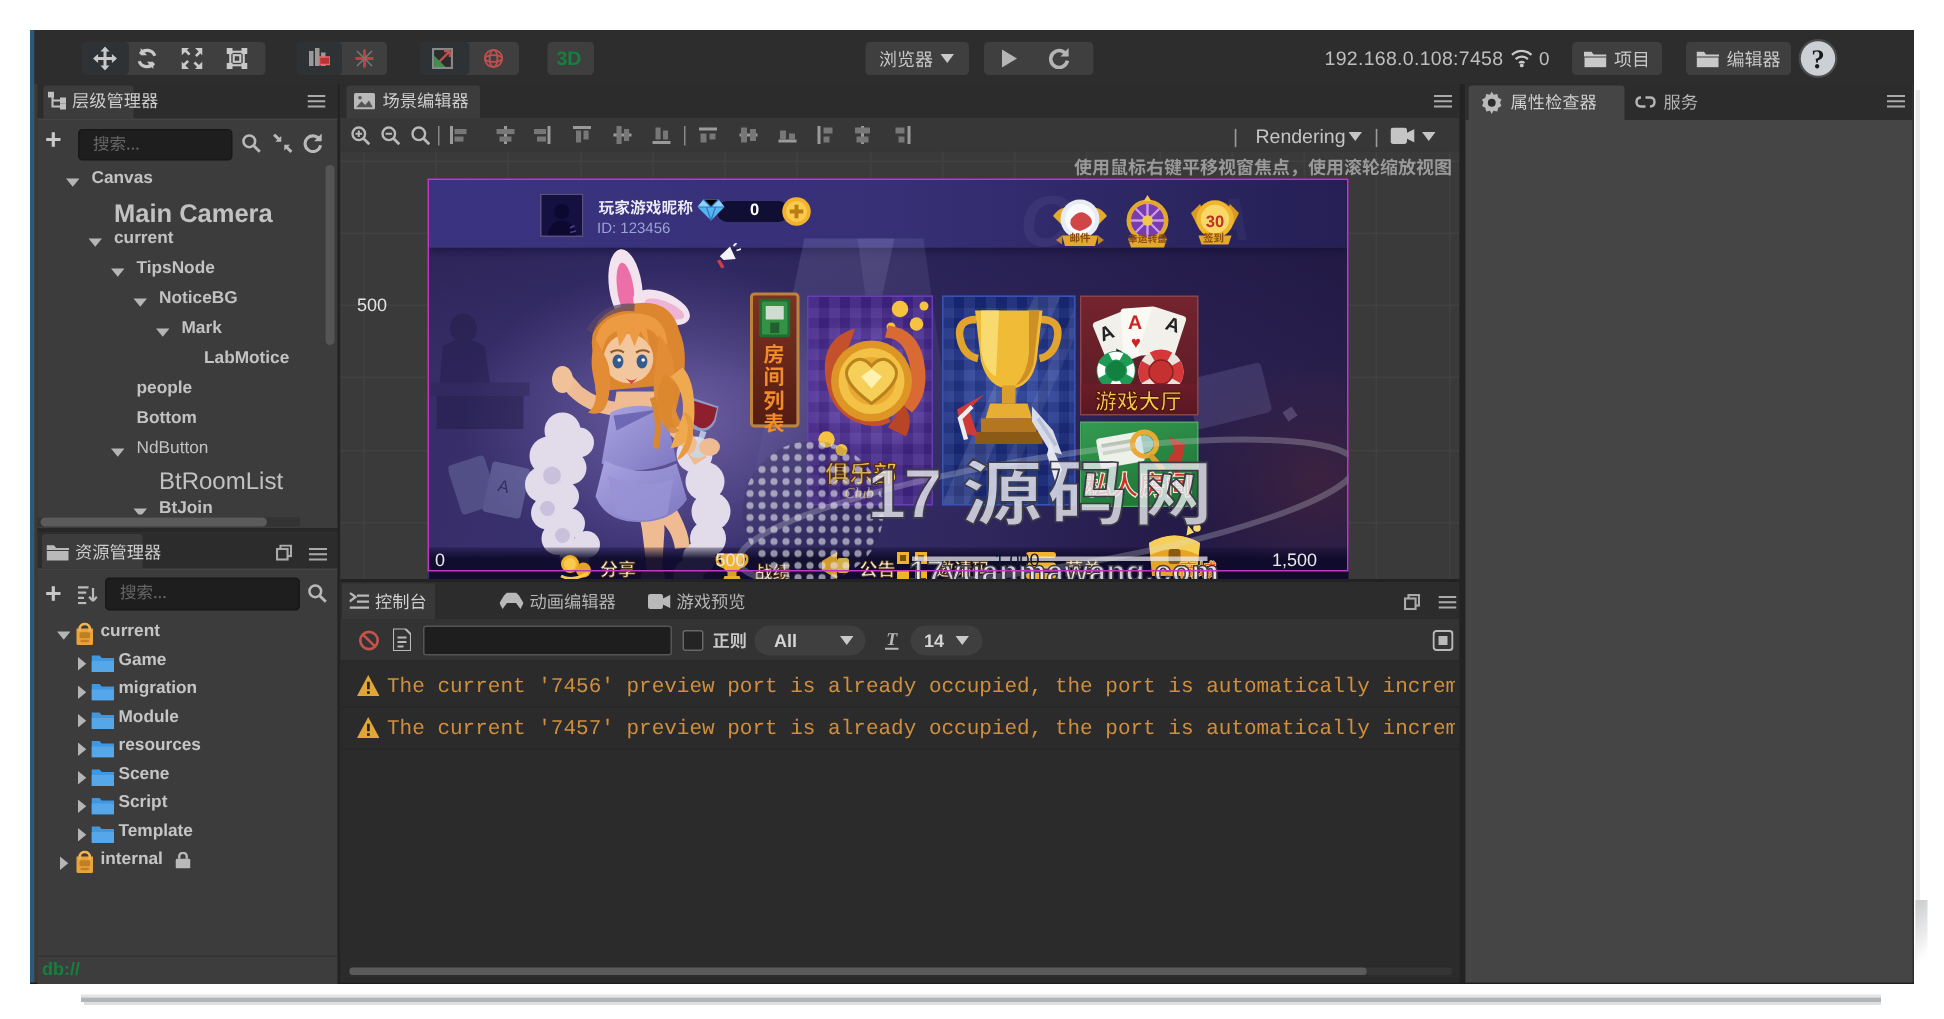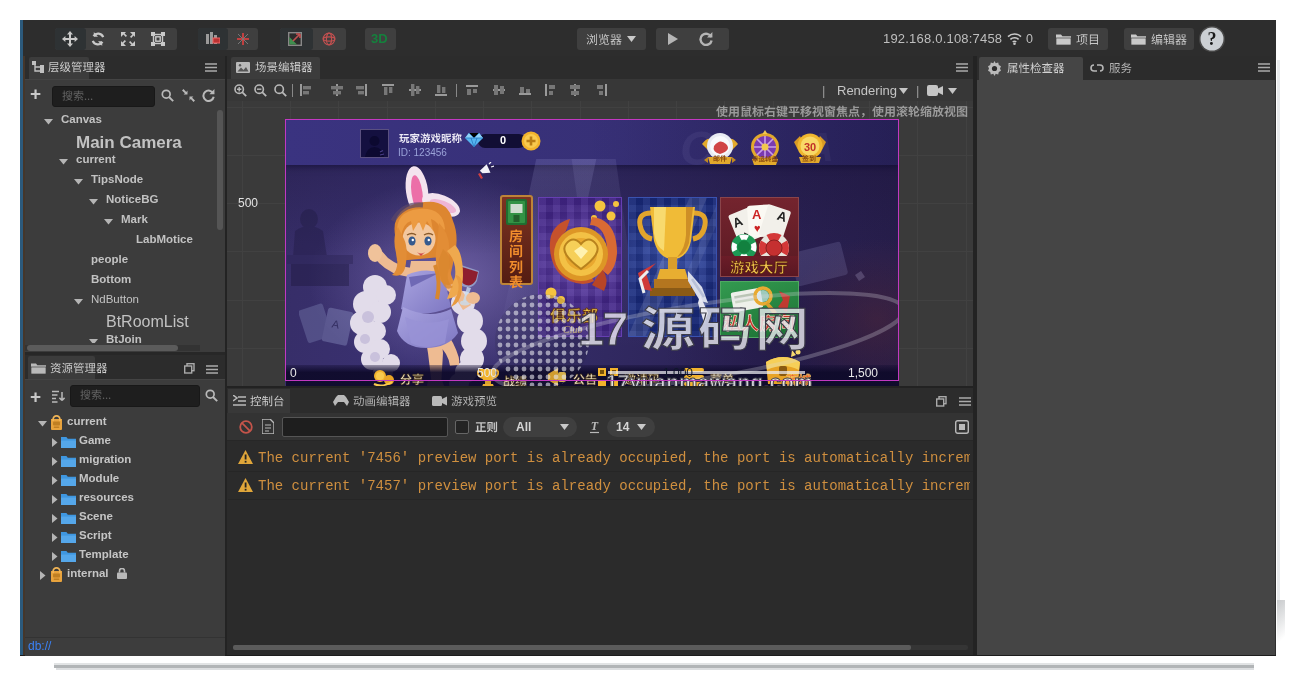--- a/index.html
+++ b/index.html
@@ -319,21 +319,21 @@
 <path d="M7.5 0a4.3 4.3 0 0 1 4.3 4.3V6H10V4.3a2.5 2.5 0 0 0-5 0V6H3.2V4.3A4.3 4.3 0 0 1 7.5 0z" fill="#f0b456"></path>
 <rect x="4" y="6.5" width="7" height="4" rx="1" fill="#c07f22"></rect>
     <rect x="4.6" y="11.5" width="5.8" height="1.6" rx=".8" fill="#c07f22"></rect>
   </svg>
 <div style="position:absolute;left:67px;top:567px;color:#c5c5c5;font-size:11.5px;font-weight:bold;white-space:nowrap">internal</div>
 <svg class="ab" style="left:117px;top:568px" width="10" height="11" viewBox="0 0 10 11">
 <rect y="4.5" width="10" height="6.5" rx="1" fill="#b9b9b9"></rect>
     <path d="M2.5 4.5V3a2.5 2.5 0 0 1 5 0v1.5" fill="none" stroke="#b9b9b9" stroke-width="1.6"></path>
   </svg>
 <div style="position:absolute;left:25px;top:637px;width:200px;height:18px;background:#3d3d3d;border-top:1px solid #333"></div>
-<div style="position:absolute;left:28px;top:639px;color:#3b82f6;font-size:12px;font-weight:normal">db://</div>
+<div style="position:absolute;left:28px;top:639px;color:#15803d;font-size:12px;font-weight:bold">db://</div>
 <div style="position:absolute;left:225px;top:56px;width:2px;height:599px;background:#232323"></div>
 <div style="position:absolute;left:227px;top:56px;width:746px;height:331px;background:#3c3c3c">
 </div>
 <div style="position:absolute;left:227px;top:56px;width:746px;height:23px;background:#2c2c2c;border-bottom:1px solid #444"></div>
 <div style="position:absolute;left:231px;top:57px;width:89px;height:22px;background:#3c3c3c;border-radius:2px 2px 0 0"></div>
 <svg class="ab" style="left:236px;top:62px" width="14" height="11" viewBox="0 0 14 11">
 <rect width="14" height="11" rx="1" fill="#b9b9b9"></rect>
     <path d="M1.5 9.5l3.5-4 2.5 2.5L10 5l2.5 4.5z" fill="#555"></path>
     <circle cx="4" cy="3.2" r="1.2" fill="#555"></circle>
   </svg>

